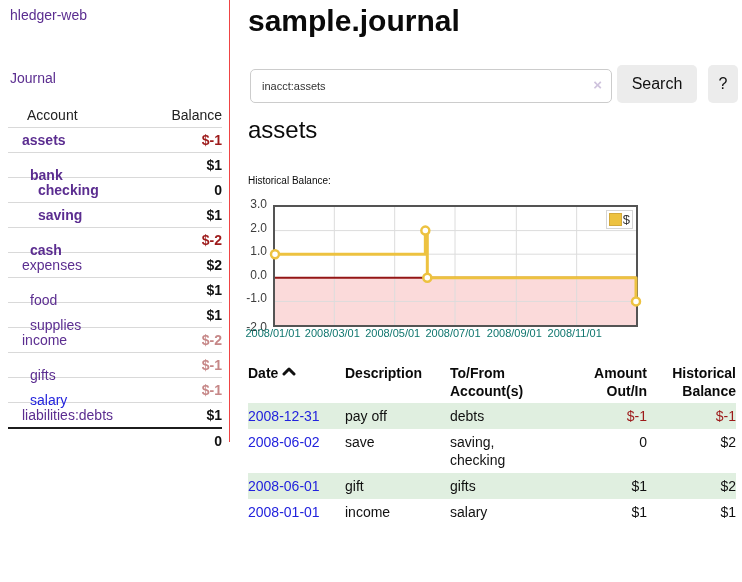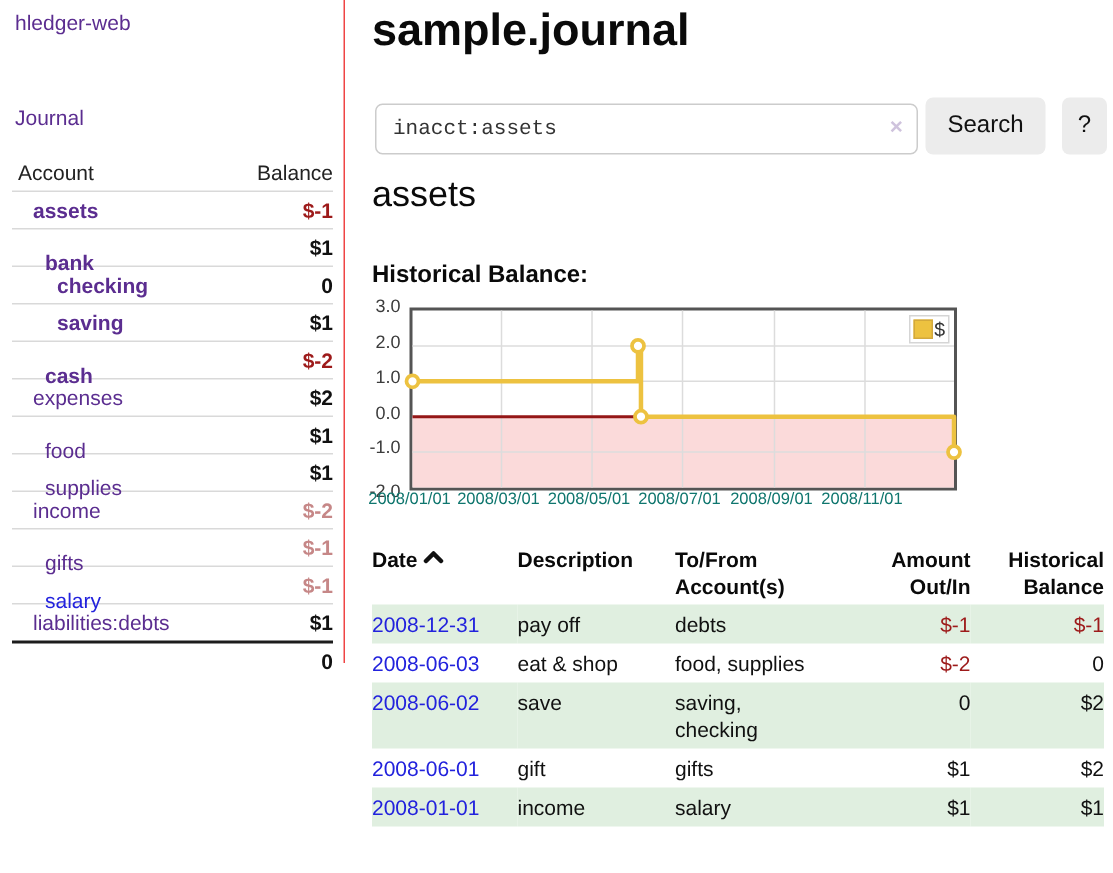--- a/index.html
+++ b/index.html
@@ -6,21 +6,21 @@
   .page{position:relative;width:742px;height:582px;background:#fff;overflow:hidden;
         font-family:"Liberation Sans",sans-serif;color:#111;}
   a{text-decoration:none;cursor:pointer;}
 
   
   .sidebar{position:absolute;left:0;top:0;width:229px;height:442px;border-right:1px solid #ef4444;}
   .app-title{position:absolute;left:10px;top:7px;font-size:14px;color:#5b2d90;}
   .nav-journal{position:absolute;left:10px;top:70px;font-size:14px;color:#5b2d90;}
   .acct-table{position:absolute;left:8px;top:103px;width:214px;font-size:14px;}
   .acct-header{display:flex;justify-content:space-between;align-items:center;height:24px;}
-  .acct-header .h-account{padding-left:4px;color:#222;}
+  .acct-header .h-account{padding-left:4px;color:#222;margin-left:15px;}
   .acct-header .h-balance{color:#222;}
   .acct-row{display:flex;justify-content:space-between;align-items:center;height:24px;
             border-top:1px solid #d9d9d9;}
   .acct-name{color:#5b2d90;}
   .acct-name.blue{color:#2222dd;}
   .acct-name.bold{font-weight:700;}
   .depth-1{padding-left:14px;}
   .depth-2{padding-left:22px;margin-top:20px;}
   .depth-3{padding-left:30px;}
   .acct-bal{font-weight:700;color:#111;}
@@ -28,29 +28,29 @@
   .neg-soft{color:#c68787;font-weight:700;}
   .acct-total{display:flex;justify-content:flex-end;align-items:center;height:24px;
               border-top:2px solid #1c1c1c;font-weight:700;}
 
   
   .page-title{position:absolute;left:248px;top:0px;margin:0;font-size:30px;font-weight:700;
               line-height:42px;color:#0a0a0a;}
   .search-box{position:absolute;left:250px;top:69px;width:360px;height:32px;
               border:1px solid #cccccc;border-radius:5px;background:#fff;}
   .search-box input{position:absolute;left:9px;top:0;width:320px;height:30px;border:none;outline:none;
-              font-family:Liberation Mono, monospace;font-size:14px;color:#333;background:transparent;}
+              font-family:Liberation Sans, sans-serif;font-size:11px;color:#333;background:transparent;}
   .clear-x{position:absolute;right:9px;top:6px;font-size:15px;font-weight:700;color:#cfc3dd;}
   .btn{position:absolute;top:65px;height:38px;background:#ececec;border:none;border-radius:5px;
        font-family:"Liberation Sans",sans-serif;font-size:16px;color:#111;cursor:pointer;}
   .btn-search{left:617px;width:80px;}
   .btn-help{left:708px;width:30px;}
 
   .account-heading{position:absolute;left:248px;top:116px;margin:0;font-size:24px;font-weight:400;color:#0a0a0a;}
-  .chart-title{position:absolute;left:248px;top:175px;font-size:16px;font-weight:700;color:#0a0a0a;}
+  .chart-title{position:absolute;left:248px;top:175px;font-size:10px;font-weight:400;color:#0a0a0a;}
 
   
   .plot{position:absolute;left:273px;top:205px;width:361px;height:118px;border:2px solid #545454;background:#fff;}
   .plot svg{display:block;overflow:visible;}
   .legend{position:absolute;right:3px;top:3px;display:flex;align-items:center;gap:1px;
           border:1px solid #d5d5d5;background:rgba(255,255,255,.85);padding:1px 2px;font-size:13px;color:#333;}
   .legend .swatch{display:inline-block;width:11px;height:11px;background:#edc240;border:1px solid #d3a93c;}
   .ylabel{position:absolute;width:46px;text-align:right;font-size:12px;color:#3c3c3c;}
   .xlabel{position:absolute;top:327px;font-size:11px;color:#0f766e;transform:translateX(-50%);white-space:nowrap;}
 
@@ -197,27 +197,20 @@
     </thead>
     <tbody id="reg-rows">
         <tr>
           <td class="date pad"><a>2008-12-31</a></td>
           <td class="pad">pay off</td>
           <td class="pad">debts</td>
           <td class="num neg">$-1</td>
           <td class="num neg">$-1</td>
         </tr>
         <tr>
-          <td class="date pad"><a>2008-06-03</a></td>
-          <td class="pad">eat &amp; shop</td>
-          <td class="pad">food, supplies</td>
-          <td class="num neg">$-2</td>
-          <td class="num">0</td>
-        </tr>
-        <tr>
           <td class="date pad"><a>2008-06-02</a></td>
           <td class="pad">save</td>
           <td class="pad">saving, checking</td>
           <td class="num">0</td>
           <td class="num">$2</td>
         </tr>
         <tr>
           <td class="date pad"><a>2008-06-01</a></td>
           <td class="pad">gift</td>
           <td class="pad">gifts</td>

